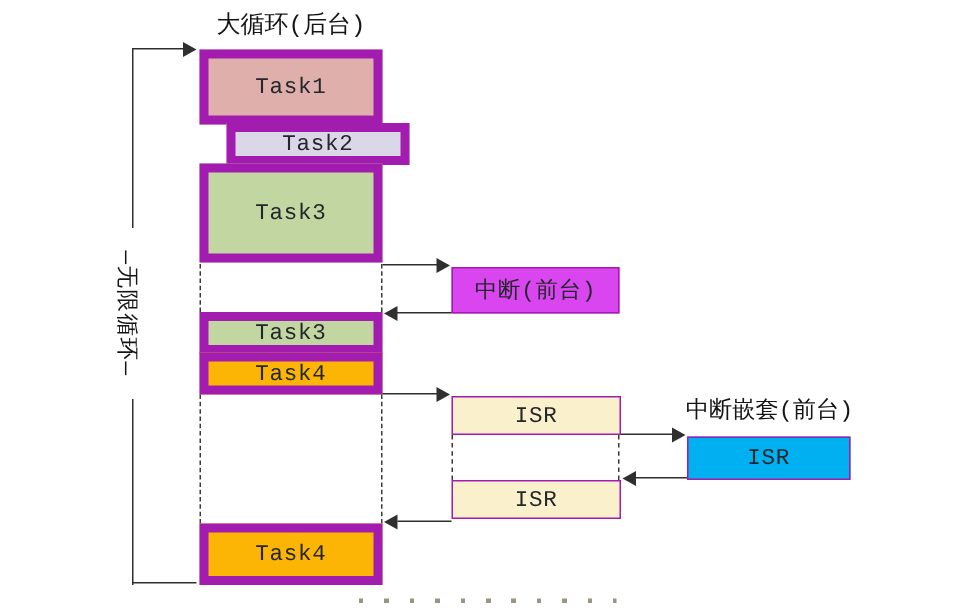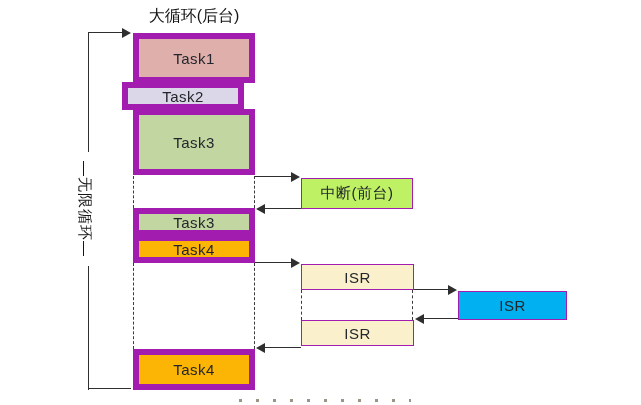--- a/index.html
+++ b/index.html
@@ -1,18 +1,18 @@
 <!DOCTYPE html>
 <html><head>
 <meta charset="utf-8">
 <style>
   html,body{margin:0;padding:0;background:#ffffff;}
   #canvas{
     position:relative;width:641px;height:405px;background:#ffffff;overflow:hidden;
-    font-family:Liberation Sans, sans-serif;color:#1e1e1e;
+    font-family:Liberation Mono, monospace;color:#1e1e1e;
   }
   .box{
     position:absolute;box-sizing:border-box;border:6px solid #a21caf;
     display:flex;align-items:center;justify-content:center;
     font-size:15px;color:#23272b;letter-spacing:.5px;
   }
   .box.heavy{border-width:1.5px;}
   .hline{position:absolute;height:0;border-top:1.5px solid #2f2f2f;}
   .vline{position:absolute;width:0;border-left:1.5px solid #2f2f2f;}
   .vdash{position:absolute;width:0;border-left:1.5px dashed #3a3a3a;}
@@ -38,21 +38,21 @@
   <div class="hline" style="left:88px;top:32px;width:35px;"></div>
   <div class="ah-r" style="left:122px;top:28px;"></div>
   <div class="vline" style="left:88px;top:32px;height:120px;"></div>
   <div class="rot-label" style="left:28px;top:201px;width:116px;height:16px;">—无限循环—</div>
   <div class="vline" style="left:88px;top:266px;height:124px;"></div>
   <div class="hline" style="left:88px;top:388px;width:43px;"></div>
 
   <div class="box" style="left: 133px; top: 33px; width: 122px; height: 50px; background-color: rgb(223, 175, 172);">
     <span>Task1</span>
   </div>
-  <div class="box" style="left: 122px; top: 82px; width: 122px; height: 28px; background-color: rgb(219, 215, 232);">
+  <div class="box" style="left: 151px; top: 82px; width: 122px; height: 28px; background-color: rgb(219, 215, 232);">
     <span>Task2</span>
   </div>
   <div class="box" style="left: 133px; top: 109px; width: 122px; height: 66px; background-color: rgb(194, 214, 162);">
     <span>Task3</span>
   </div>
 
   <div class="vdash" style="left:133px;top:176px;height:32px;"></div>
   <div class="vdash" style="left:254px;top:176px;height:32px;"></div>
 
   <div class="box" style="left: 133px; top: 208px; width: 122px; height: 28px; background-color: rgb(194, 214, 162);">
@@ -62,33 +62,34 @@
     <span>Task4</span>
   </div>
 
   <div class="vdash" style="left:133px;top:263px;height:86px;"></div>
   <div class="vdash" style="left:254px;top:263px;height:86px;"></div>
 
   <div class="box" style="left: 133px; top: 349px; width: 122px; height: 41px; background-color: rgb(252, 181, 4);">
     <span>Task4</span>
   </div>
 
-  <div class="box heavy" style="left: 301px; top: 178px; width: 112px; height: 31px; background-color: #bef264;">
+  <div class="box heavy" style="left: 301px; top: 178px; width: 112px; height: 31px; background-color: #d946ef;">
     <span>中断(前台)</span>
   </div>
 
   <div class="box heavy" style="left: 301px; top: 264px; width: 113px; height: 26px; background-color: rgb(251, 240, 204);">
     <span>ISR</span>
   </div>
   <div class="vdash" style="left:301px;top:290px;height:30px;"></div>
   <div class="vdash" style="left:412px;top:290px;height:30px;"></div>
   <div class="box heavy" style="left: 301px; top: 320px; width: 113px; height: 26px; background-color: rgb(251, 240, 204);">
     <span>ISR</span>
   </div>
 
+  <div class="caption-text" style="left:443px;top:263px;width:140px;font-size:15.5px;">中断嵌套(前台)</div>
   <div class="box heavy" style="left: 458px; top: 291px; width: 109px; height: 29px; background-color: rgb(0, 176, 240);">
     <span>ISR</span>
   </div>
 
   <div class="hline" style="left:255px;top:176px;width:37px;"></div>
   <div class="ah-r" style="left:291px;top:172px;"></div>
 
   <div class="hline" style="left:264px;top:208px;width:37px;"></div>
   <div class="ah-l" style="left:256px;top:204px;"></div>
 

